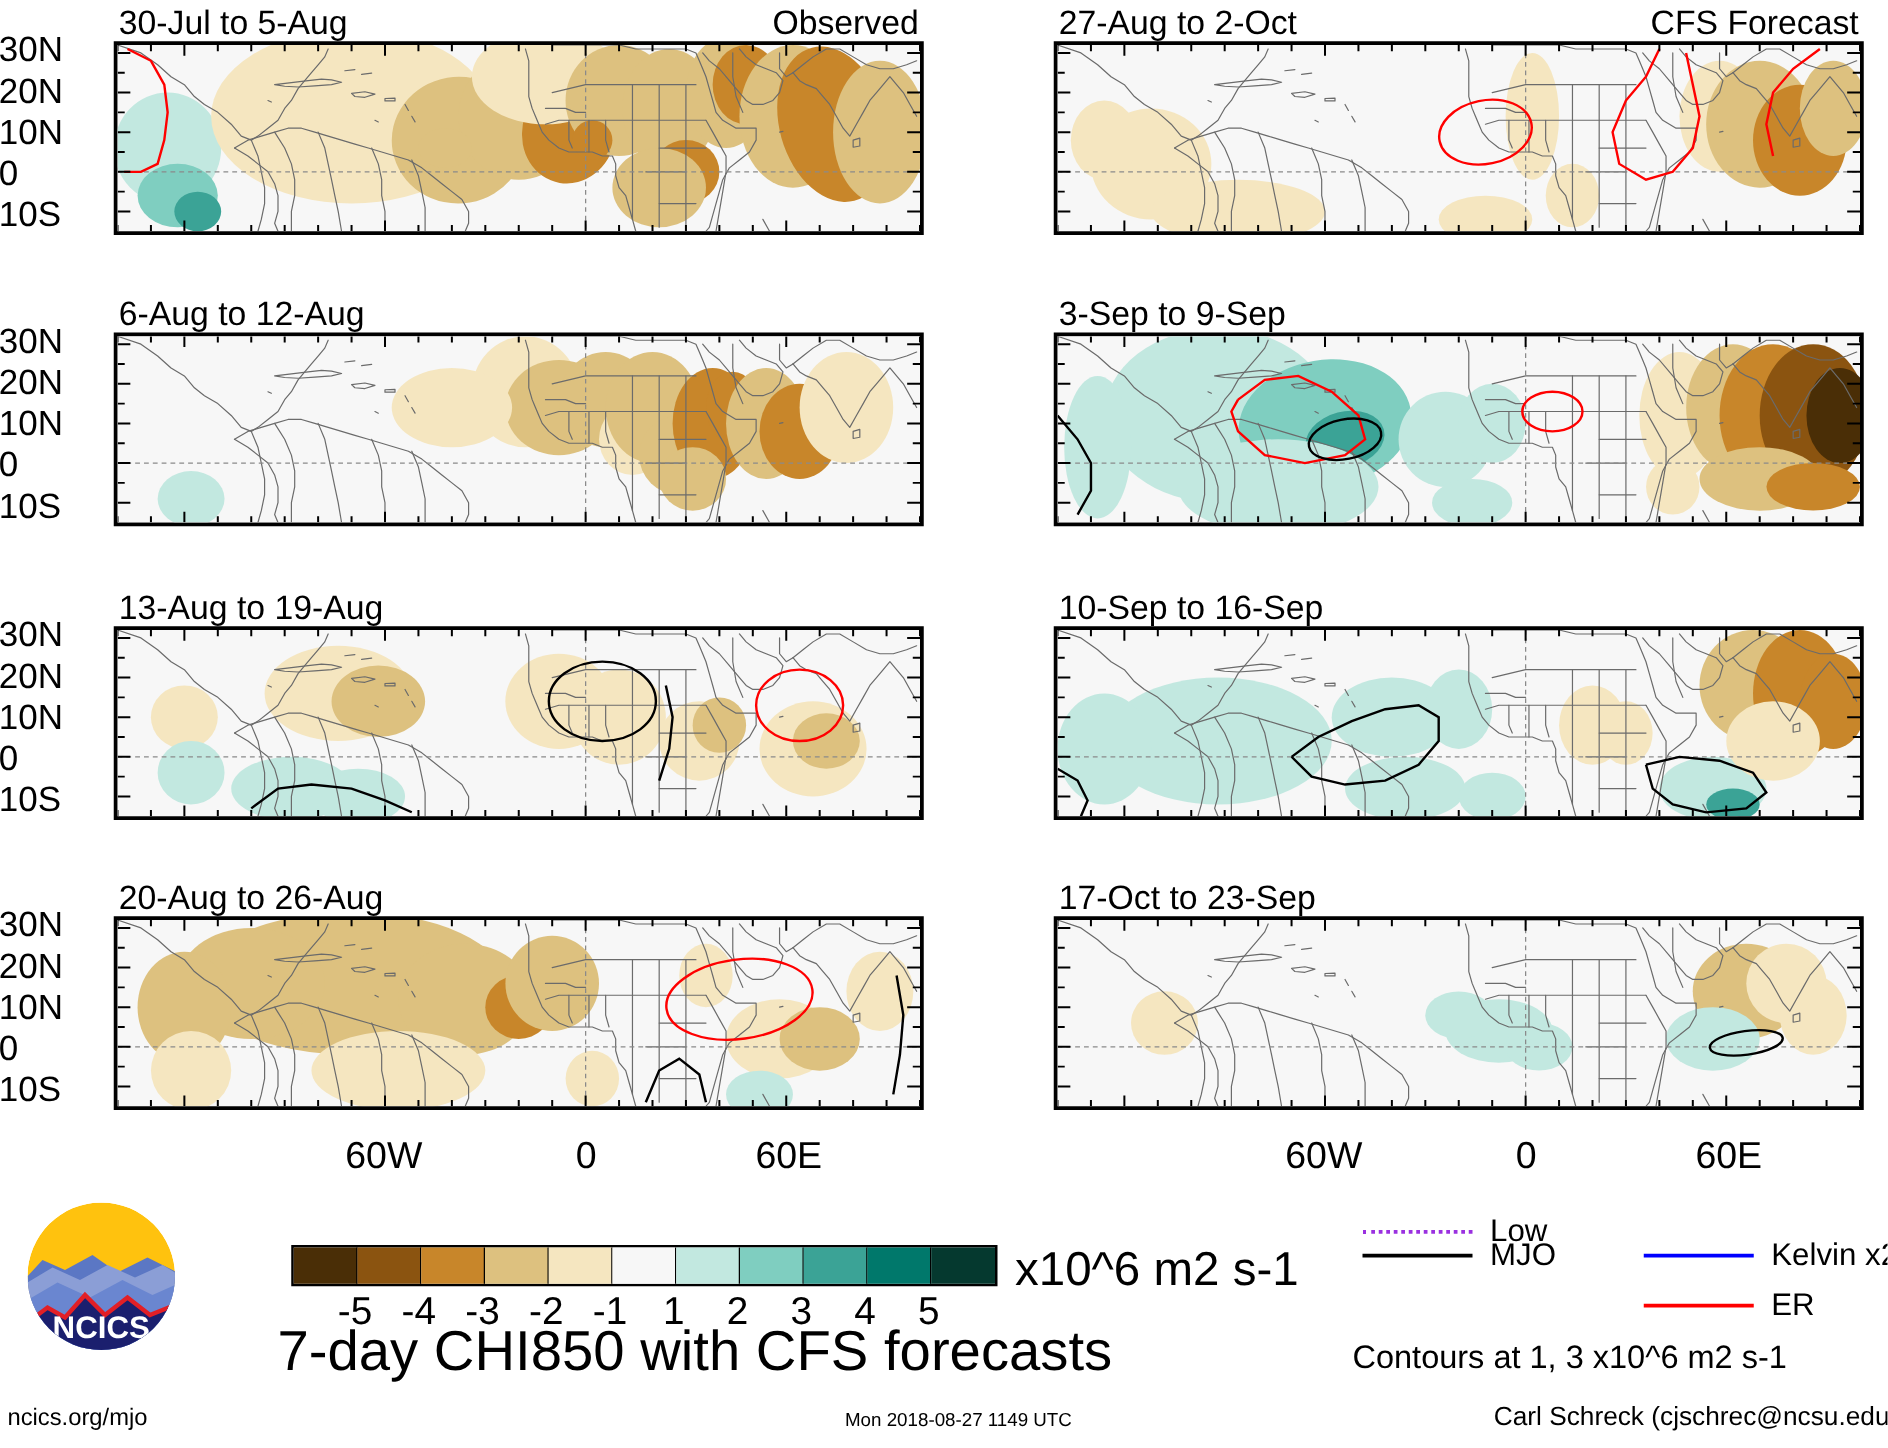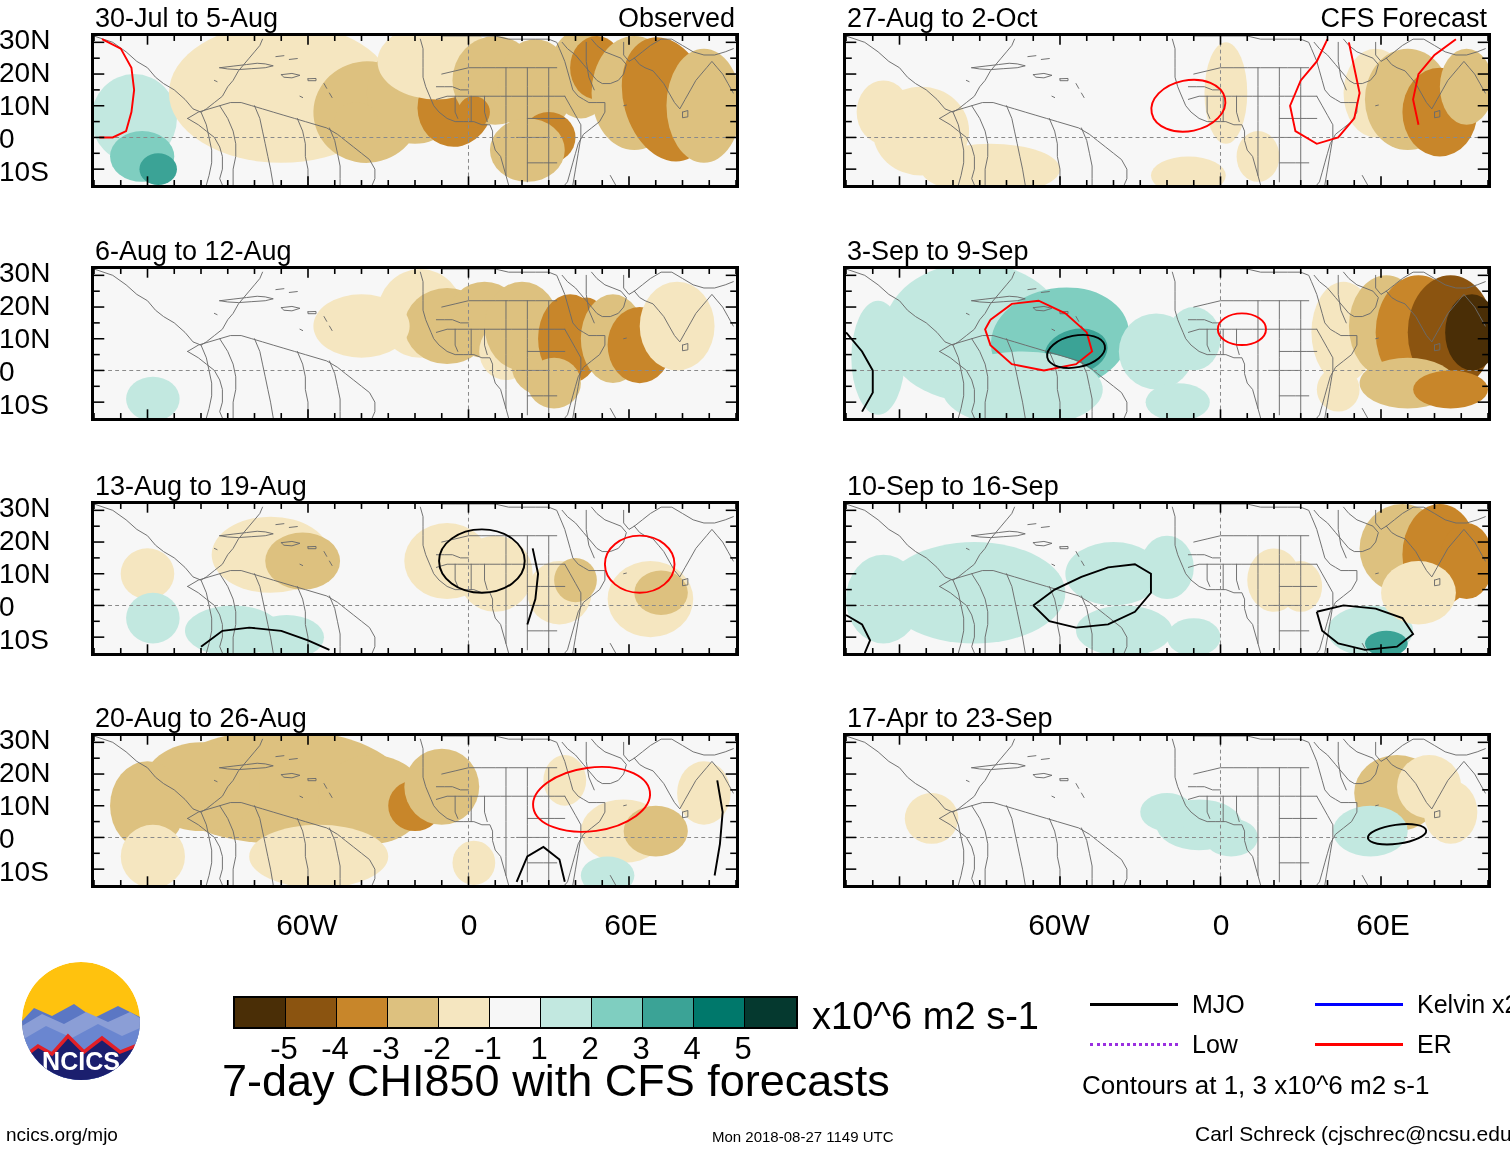--- a/index.html
+++ b/index.html
@@ -1064,21 +1064,21 @@
             <line class="tick" x1="1000" y1="61.27659574468085" x2="984" y2="61.27659574468085"></line>
             <line class="tick" x1="0" y1="35.744680851063826" x2="9" y2="35.744680851063826"></line>
             <line class="tick" x1="1000" y1="35.744680851063826" x2="991" y2="35.744680851063826"></line>
             <line class="tick" x1="0" y1="10.212765957446809" x2="16" y2="10.212765957446809"></line>
             <line class="tick" x1="1000" y1="10.212765957446809" x2="984" y2="10.212765957446809"></line>
           </g>
      </svg>
       </div>
     </div>
     <div class="panel-wrap" style="left: 0px; top: 0px;">
-      <div class="panel-title" style="left: 847px; top: 705px;">17-Apr to 23-Sep</div>
+      <div class="panel-title" style="left: 847px; top: 705px;">17-Oct to 23-Sep</div>
       <div class="map" style="left: 843px; top: 733px; width: 648px; height: 155px;">
         <svg viewBox="0 0 1000 240" preserveAspectRatio="none">
        <rect x="0" y="0" width="1000" height="240" fill="#f7f7f7"></rect>
        <g>
             <ellipse cx="550.0" cy="143.0" rx="66.7" ry="40.9" fill="#c2e8e0" transform="rotate(0 550.0 143.0)"></ellipse>
             <ellipse cx="600.0" cy="163.4" rx="41.7" ry="30.6" fill="#c2e8e0" transform="rotate(0 600.0 163.4)"></ellipse>
             <ellipse cx="500.0" cy="122.6" rx="41.7" ry="30.6" fill="#c2e8e0" transform="rotate(0 500.0 122.6)"></ellipse>
             <ellipse cx="858.3" cy="91.9" rx="66.7" ry="61.3" fill="#ddc17f" transform="rotate(0 858.3 91.9)"></ellipse>
             <ellipse cx="908.3" cy="81.7" rx="50.0" ry="51.1" fill="#f5e6c0" transform="rotate(0 908.3 81.7)"></ellipse>
             <ellipse cx="816.7" cy="153.2" rx="58.3" ry="40.9" fill="#c2e8e0" transform="rotate(0 816.7 153.2)"></ellipse>
@@ -1247,21 +1247,21 @@
 
 <div id="legend-host">
     <div class="leg-row" style="left: 1090px; top: 990px;">
       <span class="leg-line" style="border-top-color: rgb(0, 0, 0);"></span>
       <span class="leg-text">MJO</span>
     </div>
     <div class="leg-row" style="left: 1315px; top: 990px;">
       <span class="leg-line" style="border-top-color: rgb(0, 0, 255);"></span>
       <span class="leg-text">Kelvin x2</span>
     </div>
-    <div class="leg-row" style="left: 1090px; top: 1030px;">
+    <div class="leg-row" style="left: 1090px; top: 971px;">
       <span class="leg-line" style="border-top-color: rgb(154, 48, 224); border-top-style: dotted;"></span>
       <span class="leg-text">Low</span>
     </div>
     <div class="leg-row" style="left: 1315px; top: 1030px;">
       <span class="leg-line" style="border-top-color: rgb(255, 0, 0);"></span>
       <span class="leg-text">ER</span>
     </div>
   </div>
 <div id="contour-note" style="left: 1082px; top: 1072px;">Contours at 1, 3 x10^6 m2 s-1</div>
 
@@ -1271,14 +1271,14 @@
     <path d="M0 59 L0 118 L118 118 L118 55 L96 44 L72 56 L52 42 L30 54 L12 46 Z" fill="#5b77c4"></path>
     <path d="M0 64 L20 52 L42 62 L64 50 L86 60 L108 50 L118 56 L118 118 L0 118 Z" fill="#8b9ed6"></path>
     <path d="M0 78 L24 64 L50 76 L76 62 L100 74 L118 66 L118 118 L0 118 Z" fill="#6a86d0"></path>
     <path d="M0 96 L16 84 L30 92 L46 74 L62 90 L80 76 L98 90 L118 82 L118 118 L0 118 Z" fill="#1b1f6e"></path>
     <path d="M0 96 L16 84 L30 92 L46 74 L62 90 L80 76 L98 90 L118 82" fill="none" stroke="#e21f26" stroke-width="3.5"></path>
     <text id="logo-text" x="59" y="108" text-anchor="middle" font-family="Liberation Sans, sans-serif" font-size="25" font-weight="bold" fill="#ffffff">NCICS</text>
   </svg>
 </div>
 
 <div class="foot" id="foot-left" style="left: 6px; top: 1124px;">ncics.org/mjo</div>
-<div class="foot" id="foot-center" style="left: 712px; top: 1128px;">Mon 2018-08-27 1149 UTC</div>
+<div class="foot" id="foot-center" style="left: 676px; top: 1128px;">Mon 2018-08-27 1149 UTC</div>
 <div class="foot" id="foot-right" style="left: 1195px; top: 1122px;">Carl Schreck (cjschrec@ncsu.edu)</div>
 
 </body></html>

